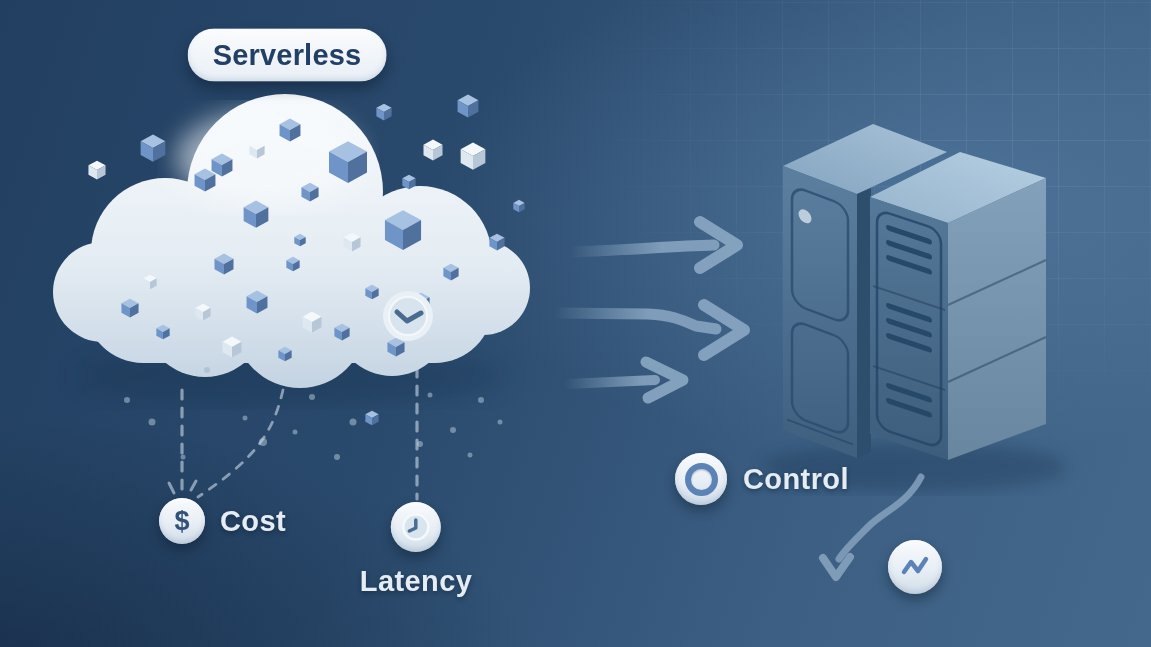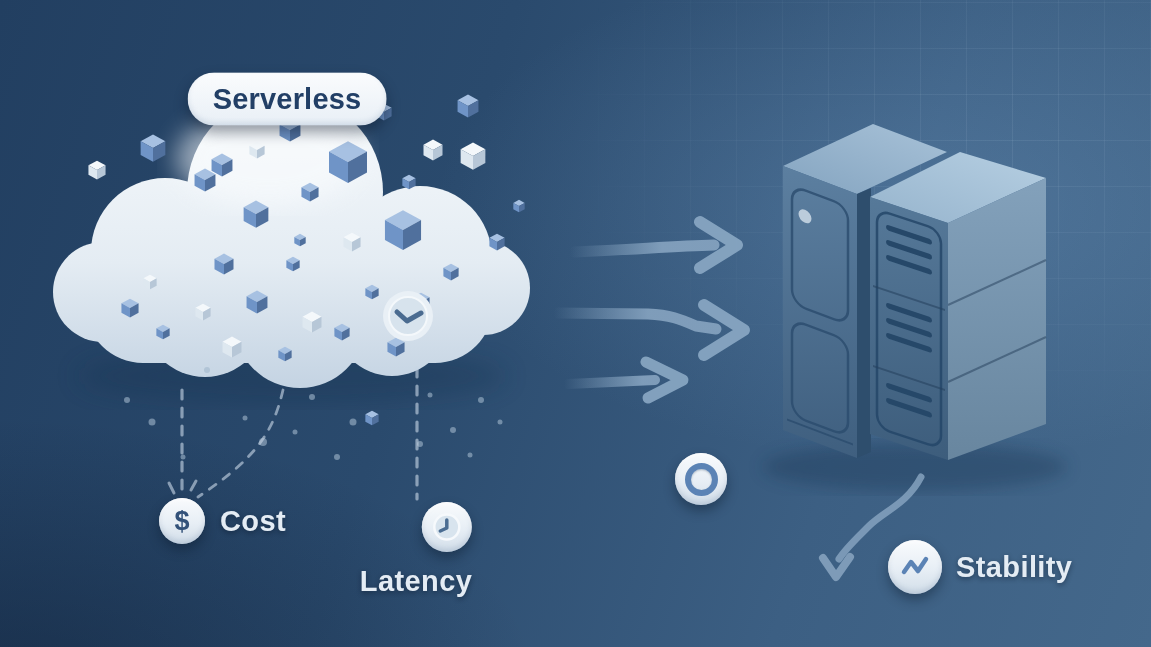--- a/index.html
+++ b/index.html
@@ -24,38 +24,37 @@
             mask-image:radial-gradient(ellipse 52% 62% at 87% 20%, rgba(0,0,0,1) 0%, rgba(0,0,0,.45) 45%, transparent 75%);
   }
   .scene{position:absolute; inset:0; width:1151px; height:647px;}
   .badge{
     position:absolute; transform:translate(-50%,-50%);
     background-color:var(--badge-bg);
     background-image:linear-gradient(180deg, rgba(255,255,255,.65), rgba(203,218,233,.25));
     color:var(--badge-text); font-size:29px; font-weight:700; letter-spacing:.2px;
     padding:10px 25px; border-radius:29px; white-space:nowrap;
     box-shadow:0 7px 14px rgba(8,20,38,.42), inset 0 -3px 5px rgba(148,168,194,.30);
-    margin-top:44px;
   }
   .badge-serverless{left:287px; top:55px;}
   .badge-vms{left:912px; top:63px;}
   .callout{position:absolute; display:flex; align-items:center;}
   .callout-label{
     font-size:29px; font-weight:600; color:var(--label-text); letter-spacing:.4px;
     text-shadow:0 2px 5px rgba(8,20,38,.45); white-space:nowrap;
   }
   .icon-circle{
     border-radius:50%; display:flex; align-items:center; justify-content:center; flex:none;
     background:linear-gradient(180deg,#f9fbfd 0%,#e7eef5 55%,#d2dee9 100%);
     box-shadow:0 6px 12px rgba(8,20,38,.38), inset 0 -3px 5px rgba(140,160,185,.35), inset 0 2px 3px rgba(255,255,255,.85);
   }
   .callout-cost{left:159px; top:498px; gap:15px;}
   .icon-cost{width:46px; height:46px;}
   .icon-cost .glyph{font-size:27px; font-weight:700; color:var(--icon-glyph); line-height:1;}
-  .callout-latency{left:416px; top:502px; transform:translateX(-50%); flex-direction:column; gap:13px;align-items:flex-end;}
+  .callout-latency{left:416px; top:502px; transform:translateX(-50%); flex-direction:column; gap:13px;}
   .icon-latency{width:50px; height:50px;}
   .callout-control{left:675px; top:453px; gap:16px;}
   .icon-control{width:52px; height:52px;}
   .icon-control .ring{width:21px; height:21px; border:6px solid var(--icon-accent); border-radius:50%;
     box-shadow:inset 0 1px 2px rgba(20,45,75,.3);}
   .callout-stability{left:888px; top:540px; gap:14px;}
   .icon-stability{width:54px; height:54px;}
 </style>
 </head>
 <body>
@@ -338,23 +337,23 @@
         <polyline points="17,10 17,18 10.5,21" fill="none" stroke="#4b6d92" stroke-width="3.5" stroke-linecap="round" stroke-linejoin="round"></polyline>
       </svg>
     </div>
     <span class="callout-label">Latency</span>
   </div>
 
   <div class="callout callout-control">
     <div class="icon-circle icon-control">
       <span class="ring"></span>
     </div>
+    <span class="callout-label">Control</span>
   </div>
 
   <div class="callout callout-stability">
     <div class="icon-circle icon-stability">
       <svg width="36" height="36" viewBox="0 0 36 36">
         <polyline points="7,23 14,13 21,22 29,10" fill="none" stroke="var(--icon-accent)" stroke-width="4.5" stroke-linecap="round" stroke-linejoin="round"></polyline>
       </svg>
     </div>
-    <span class="callout-label">Stability</span>
   </div>
 </div>
 
 </body></html>

